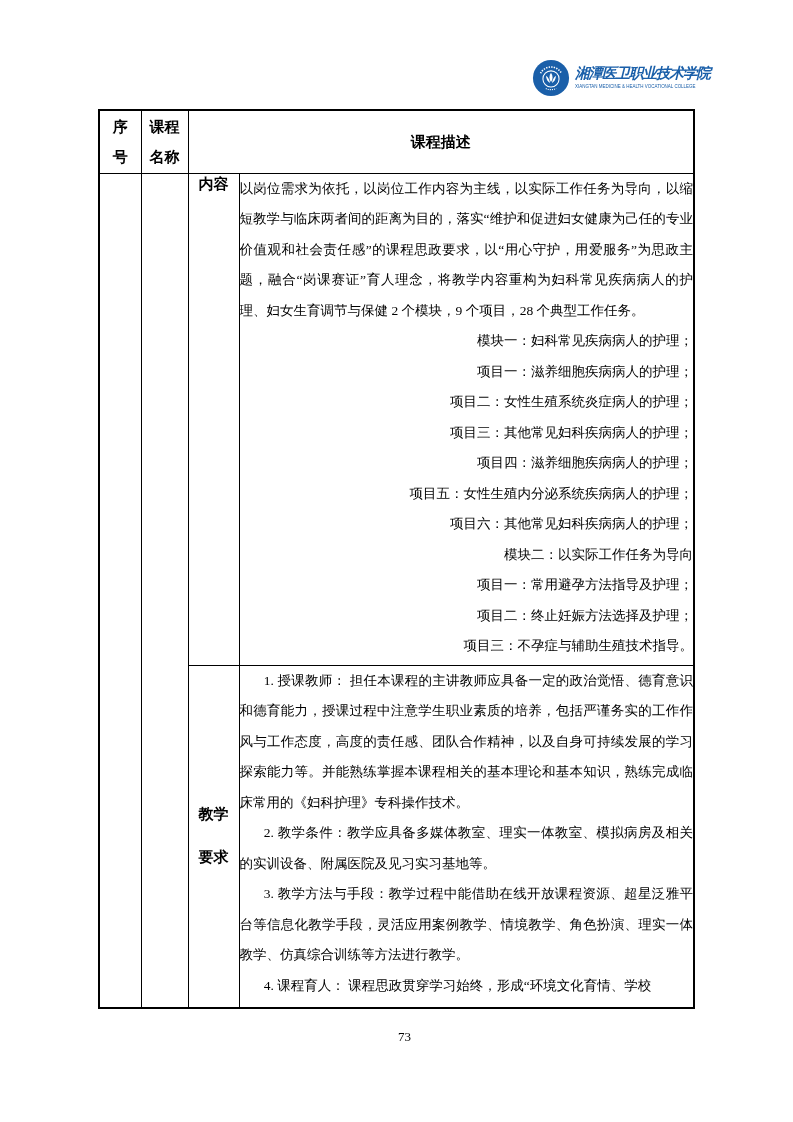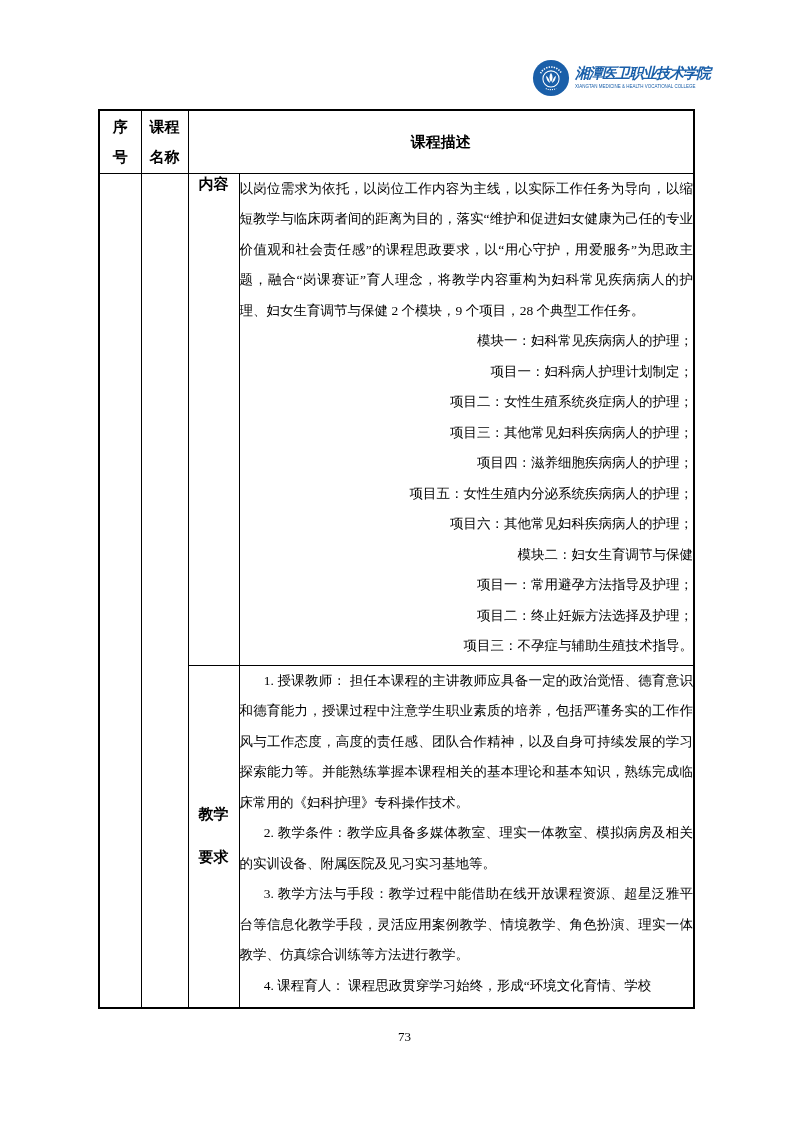--- a/index.html
+++ b/index.html
@@ -124,27 +124,27 @@
       <th class="hdr-cell" colspan="2">课程描述</th>
     </tr>
     <tr class="row-content">
       <td rowspan="2"></td>
       <td rowspan="2"></td>
       <td class="label-cell label-top">内容</td>
       <td class="content-cell">
         <div class="intro-para">以岗位需求为依托，以岗位工作内容为主线，以实际工作任务为导向，以缩短教学与临床两者间的距离为目的，落实“维护和促进妇女健康为己任的专业价值观和社会责任感”的课程思政要求，以“用心守护，用爱服务”为思政主题，融合“岗课赛证”育人理念，将教学内容重构为妇科常见疾病病人的护理、妇女生育调节与保健 2 个模块，9 个项目，28 个典型工作任务。</div>
         <div>
               <div class="content-item">模块一：妇科常见疾病病人的护理；</div>
-              <div class="content-item">项目一：妇科病人护理计划制定；</div>
+              <div class="content-item">项目一：滋养细胞疾病病人的护理；</div>
               <div class="content-item">项目二：女性生殖系统炎症病人的护理；</div>
               <div class="content-item">项目三：其他常见妇科疾病病人的护理；</div>
               <div class="content-item">项目四：滋养细胞疾病病人的护理；</div>
               <div class="content-item">项目五：女性生殖内分泌系统疾病病人的护理；</div>
               <div class="content-item">项目六：其他常见妇科疾病病人的护理；</div>
-              <div class="content-item">模块二：妇女生育调节与保健</div>
+              <div class="content-item">模块二：以实际工作任务为导向</div>
               <div class="content-item">项目一：常用避孕方法指导及护理；</div>
               <div class="content-item">项目二：终止妊娠方法选择及护理；</div>
               <div class="content-item">项目三：不孕症与辅助生殖技术指导。</div>
             </div>
       </td>
     </tr>
     <tr class="row-req">
       <td class="label-cell label-middle">
         <span class="label-line">教学</span>
         <span class="label-line">要求</span>

